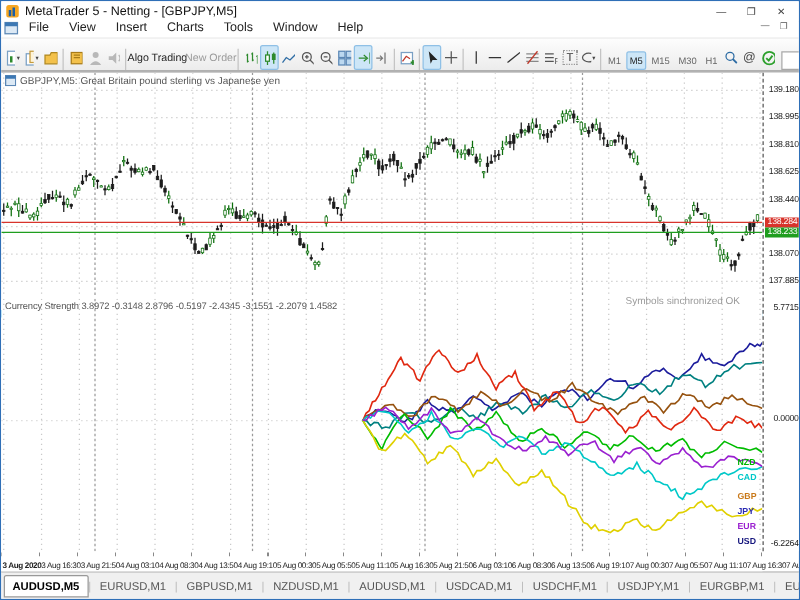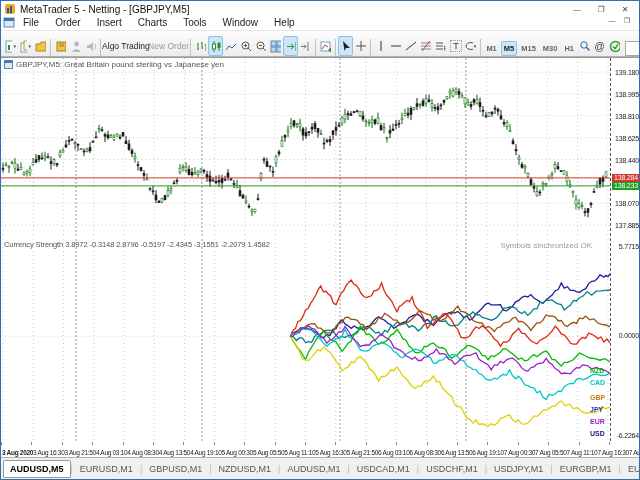--- a/index.html
+++ b/index.html
@@ -13,25 +13,25 @@
 .menu-item{padding:0 8px;cursor:default}
 .child-controls{margin-left:auto;display:flex;gap:3px;padding-right:4px}
 .child-btn{font-size:7px;color:#555;width:12px;text-align:center}
 .toolbar{height:26px;background:linear-gradient(#fdfdfd,#ececec);border-bottom:1px solid #b0b0b0;display:flex;align-items:flex-end;padding:0 2px;flex:0 0 auto;overflow:hidden;white-space:nowrap}
 .tb-btn{height:20px;min-width:15px;display:inline-flex;align-items:center;justify-content:center;border:1px solid transparent;border-radius:2px;padding:0 1px;gap:1px;color:#333}
 .tb-btn.active{background:#cde6f7;border-color:#8fc0e6}
 .tb-sep{width:1px;height:17px;background:#c4c4c4;margin:0 2px;flex:0 0 auto}
 .tb-label{font-size:8.5px;color:#222}
 .tb-label.grayed{color:#9a9a9a}
 .caret{font-size:5px;color:#444}
-.tf-btn{font-size:7.5px;font-weight:bold;color:#666;padding:2px 2px;border:1px solid transparent;border-radius:2px}
+.tf-btn{font-size:7.5px;font-weight:normal;color:#666;padding:2px 2px;border:1px solid transparent;border-radius:2px}
 .tf-btn.active{background:#cde6f7;border-color:#8fc0e6;color:#222}
 .search-input{width:40px;height:15px;border:1px solid #a8a8a8;font-size:8px;margin-left:3px;margin-right:-28px}
 .chart-area{position:relative;flex:1;background:#fff;border-top:1px solid #9a9a9a;overflow:hidden}
-.main-pane{position:absolute;left:0;top:0;width:609px;height:196px;border-bottom:1px solid #0ea5e9}
+.main-pane{position:absolute;left:0;top:0;width:609px;height:196px;border-bottom:6px solid #0ea5e9}
 .symbol-label{position:absolute;top:2px;left:3px;font-size:8px;color:#555;display:flex;align-items:center;gap:3px;z-index:5}
 .status-msg{position:absolute;bottom:3px;right:18px;font-size:8px;color:#9a9a9a;z-index:5}
 .axis-col{position:absolute;left:609px;top:0;width:30px;height:383px;border-left:1px dashed #555;background:#fff}
 .price-label{position:absolute;right:1px;font-size:7px;color:#222;transform:translateY(-50%);letter-spacing:-0.2px}
 .price-badge{position:absolute;left:1px;right:0;font-size:7px;color:#fff;text-align:center;transform:translateY(-50%);letter-spacing:-0.2px;line-height:8px}
 .ind-axis-label{position:absolute;right:1px;font-size:7px;color:#222;letter-spacing:-0.2px}
 .indicator-pane{position:absolute;left:0;top:181px;width:609px;height:238px;border-bottom:1px solid #9a9a9a;background:#fff}
 .ind-header{position:absolute;top:1px;left:3px;font-size:7.5px;color:#555;z-index:5;letter-spacing:-0.1px}
 .ind-label{position:absolute;left:589px;font-size:7px;font-weight:bold;z-index:6}
 .time-axis{position:absolute;left:0;top:384px;width:609px;height:16px;display:flex;justify-content:space-between;align-items:flex-end;padding:0 1px 2px 1px;background:
@@ -63,21 +63,21 @@
     </div>
   </div>
 
   <div class="menubar">
     <svg width="12" height="11">
         <rect x="1" y="1" width="10" height="9" fill="#dce9f5" stroke="#5b87b5"></rect>
         <rect x="1" y="1" width="10" height="3" fill="#3c78b4"></rect>
       </svg>
     <div style="display:flex">
         <div class="menu-item">File</div>
-        <div class="menu-item">Order</div>
+        <div class="menu-item">View</div>
         <div class="menu-item">Insert</div>
         <div class="menu-item">Charts</div>
         <div class="menu-item">Tools</div>
         <div class="menu-item">Window</div>
         <div class="menu-item">Help</div>
       </div>
     <div class="child-controls">
       <span class="child-btn">—</span>
       <span class="child-btn">❐</span>
     </div>

